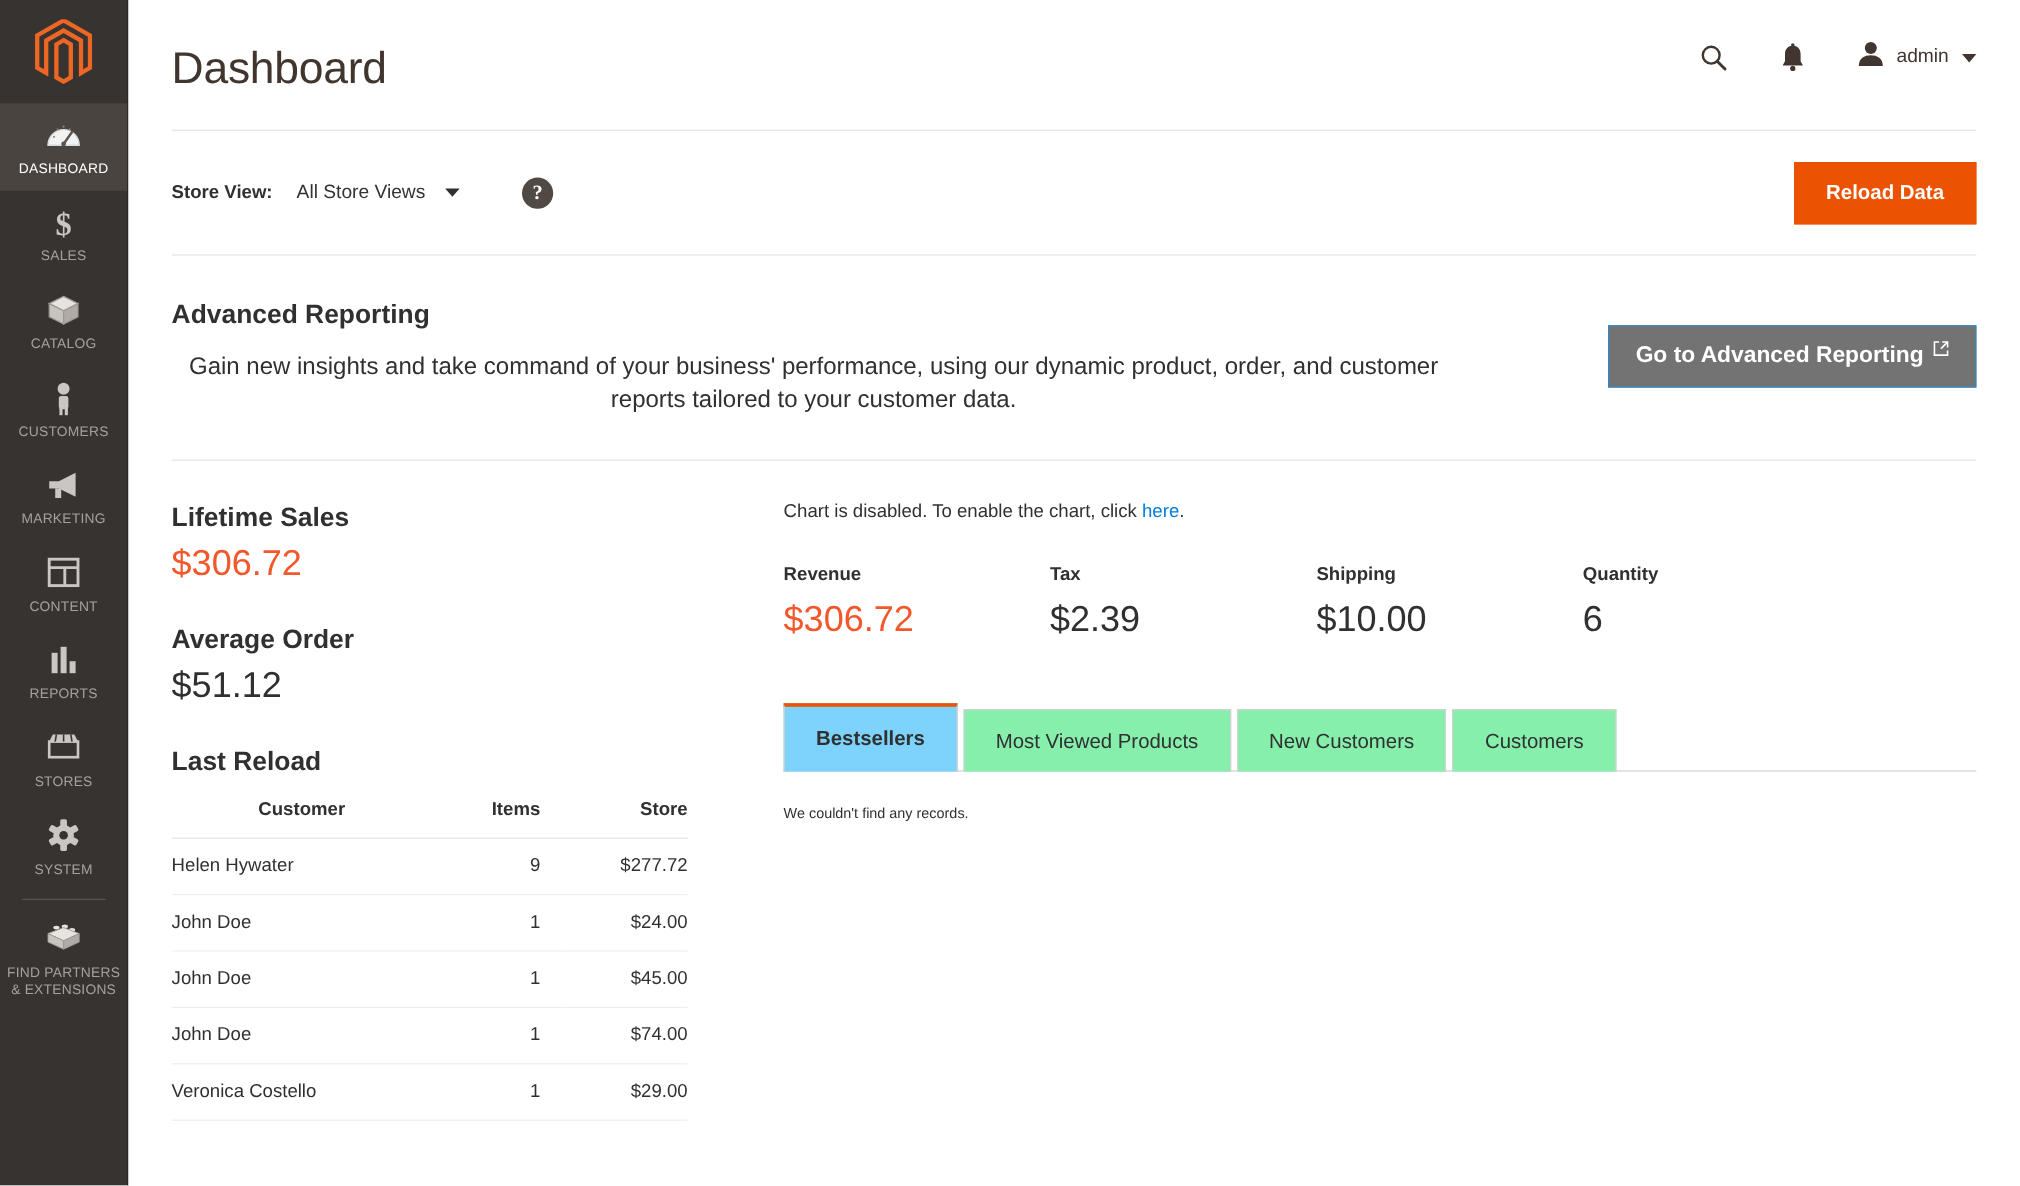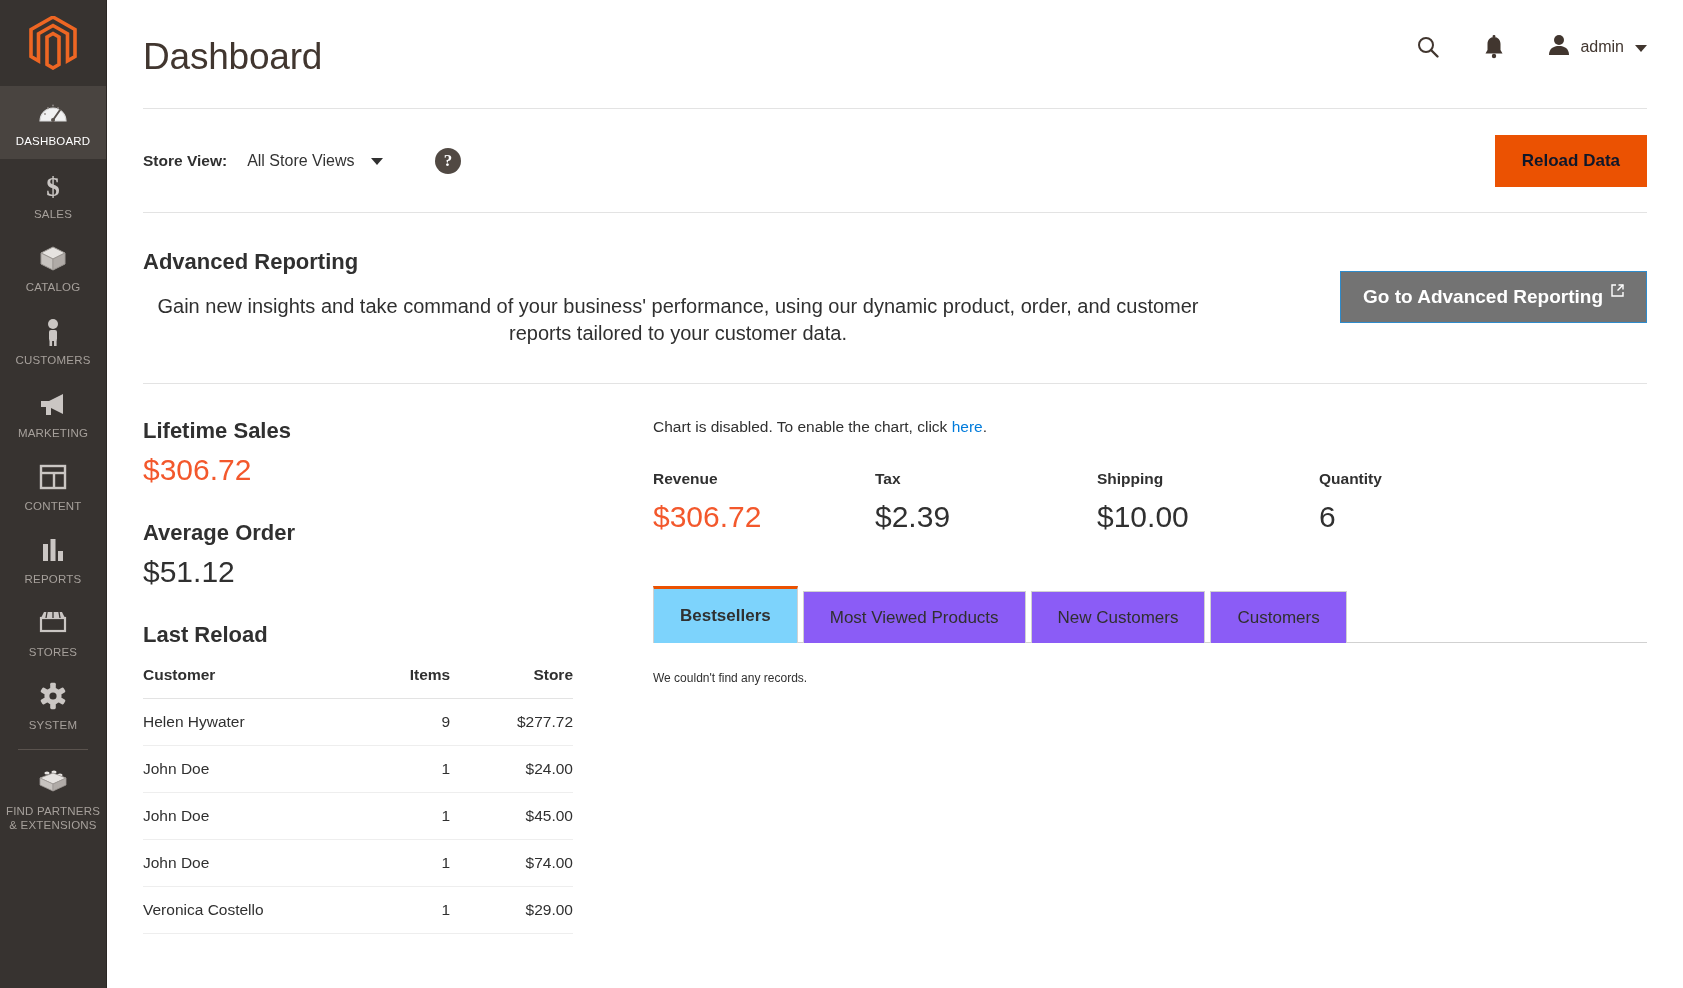--- a/index.html
+++ b/index.html
@@ -189,21 +189,21 @@
     font-weight: bold;
     display: flex;
     align-items: center;
     justify-content: center;
     margin-left: 52px;
     cursor: pointer;
     font-family: "Liberation Serif", serif;
   }
   .btn-reload {
     background: #eb5202;
-    color: #0f172a;
+    color: #ffffff;
     border: 1px solid #eb5202;
     font-size: 17px;
     font-weight: bold;
     padding: 0 26px;
     height: 52px;
     line-height: 50px;
     cursor: pointer;
     font-family: "Liberation Sans", sans-serif;
   }
 
@@ -281,21 +281,21 @@
     font-weight: bold;
     color: #303030;
     margin-top: 30px;
     margin-bottom: 12px;
   }
   table.orders {
     width: 430px;
     border-collapse: collapse;
   }
   table.orders th {
-    text-align: left;
+    text-align: center;
     font-size: 15.5px;
     font-weight: bold;
     color: #303030;
     padding: 6px 0 14px 0;
     border-bottom: 1px solid #e3e3e3;
   }
   table.orders th.num, table.orders td.num { text-align: right; }
   table.orders th.mid, table.orders td.mid { text-align: right; padding-right: 22px; }
   table.orders td {
     font-size: 15.5px;
@@ -333,21 +333,21 @@
 
   
   .tabs-wrap { position: relative; }
   .tabs {
     display: flex;
     align-items: flex-end;
     position: relative;
     z-index: 2;
   }
   .tab {
-    background: #8b5cf6;
+    background: #86efac;
     border: 1px solid #d1d1d1;
     border-bottom: none;
     height: 52px;
     padding: 0 26px;
     display: flex;
     align-items: center;
     font-size: 17px;
     color: #303030;
     cursor: pointer;
     margin-right: 5px;

